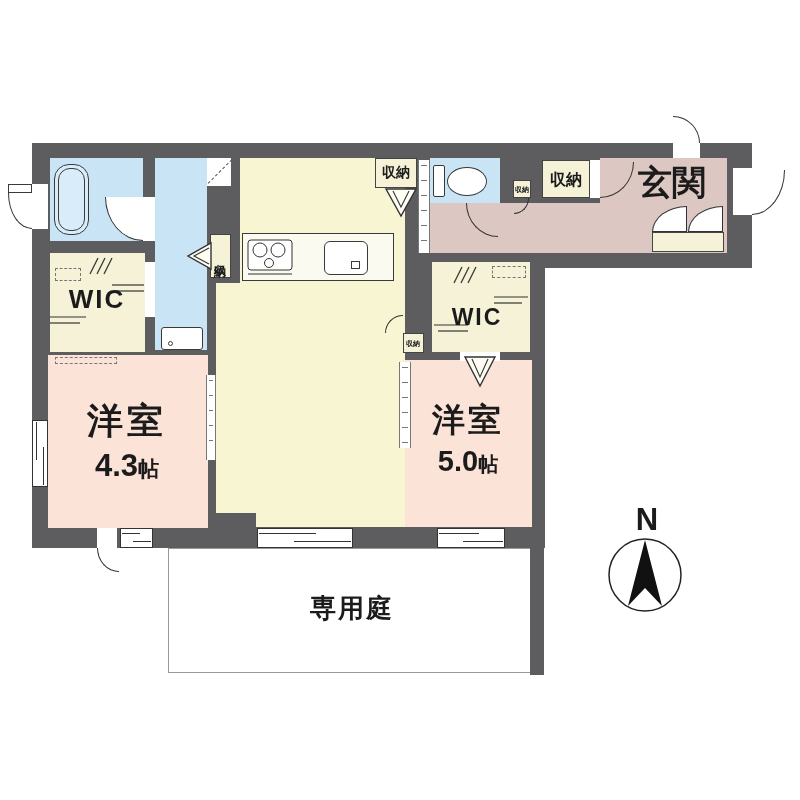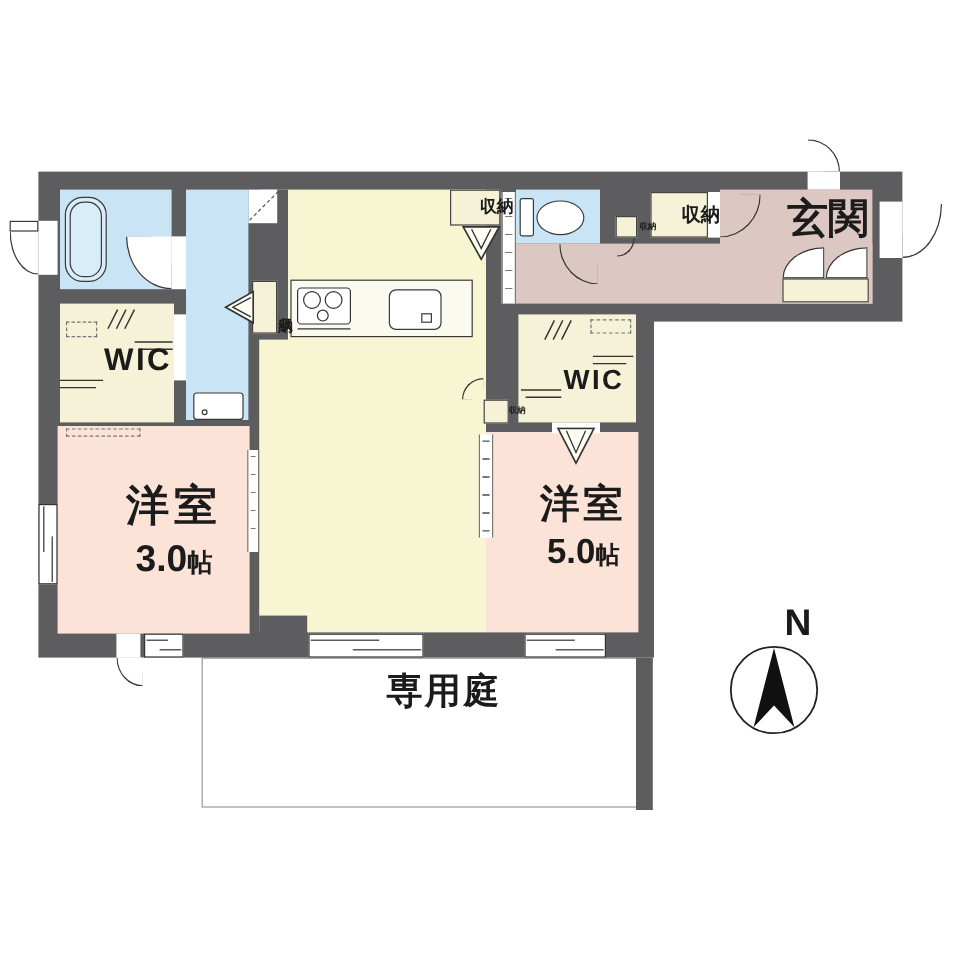--- a/index.html
+++ b/index.html
@@ -5,21 +5,21 @@
   html,body{margin:0;padding:0;background:#fff;}
   #canvas{position:relative;width:800px;height:800px;background:#fff;overflow:hidden;
           font-family:"Liberation Sans",sans-serif;}
   .abs{position:absolute;box-sizing:border-box;}
   .wall{position:absolute;background:#5d5d5f;box-sizing:border-box;}
   .room{position:absolute;box-sizing:border-box;}
   .whitegap{position:absolute;background:#ffffff;box-sizing:border-box;}
   .fix{position:absolute;background:#fff;border:1.5px solid #3a3a3a;box-sizing:border-box;}
   .arc{position:absolute;box-sizing:border-box;background:transparent;}
   .label{position:absolute;transform:translate(-50%,-50%);color:#1b1b1b;white-space:nowrap;
-         text-align:center;line-height:1;font-family:"Liberation Sans",sans-serif;margin-left:18px;}
+         text-align:center;line-height:1;font-family:"Liberation Sans",sans-serif;}
   .b{font-weight:bold;}
   .win-h{position:absolute;background:#fff;border:1.2px solid #333;box-sizing:border-box;}
   .win-h::before{content:"";position:absolute;left:1px;right:38%;top:4px;border-top:1.5px solid #333;}
   .win-h::after{content:"";position:absolute;left:38%;right:1px;bottom:5px;border-top:1.5px solid #333;}
   .win-v{position:absolute;background:#fff;border:1.2px solid #333;box-sizing:border-box;}
   .win-v::before{content:"";position:absolute;top:1px;bottom:40%;left:3px;border-left:1.5px solid #333;}
   .win-v::after{content:"";position:absolute;top:40%;bottom:1px;right:3px;border-left:1.5px solid #333;}
   .slide-v{position:absolute;background:#fff;border-left:1px solid #777;border-right:1px solid #777;box-sizing:border-box;}
   .slide-v::before{content:"";position:absolute;left:2px;right:2px;top:5px;bottom:5px;
          background:repeating-linear-gradient(to bottom,#777 0 1px,transparent 1px 15px);}
@@ -153,35 +153,35 @@
       <line x1="0" y1="9" x2="28" y2="9" stroke="#333" stroke-width="1.2"></line>
   </svg>
   <svg class="abs" style="left:434px;top:322px;" width="34" height="12">
     <line x1="0" y1="3" x2="34" y2="3" stroke="#333" stroke-width="1.2"></line>
       <line x1="4" y1="9" x2="34" y2="9" stroke="#333" stroke-width="1.2"></line>
   </svg>
   <div class="dashedbox" style="left:55px;top:357px;width:62px;height:7px;"></div>
 
   <div class="label b" style="left:127px;top:421px;font-size:36px;letter-spacing:4px;">洋室</div>
   <div class="label b" style="left:127px;top:465px;font-size:31px;">
-    <span>3.0</span><span style="font-size:21px;">帖</span>
+    <span>4.3</span><span style="font-size:21px;">帖</span>
   </div>
   <div class="label b" style="left:468px;top:419px;font-size:33px;letter-spacing:3px;">洋室</div>
   <div class="label b" style="left:468px;top:461px;font-size:29px;">
     <span>5.0</span><span style="font-size:20px;">帖</span>
   </div>
   <div class="label b" style="left:672px;top:182px;font-size:34px;">玄関</div>
   <div class="label b" style="left:97px;top:299px;font-size:26px;letter-spacing:2px;">WIC</div>
   <div class="label b" style="left:477px;top:317px;font-size:23px;letter-spacing:2px;">WIC</div>
   <div class="label b" style="left:566px;top:180px;font-size:16px;">収納</div>
   <div class="label b" style="left:396px;top:172px;font-size:14px;">収納</div>
   <div class="label b" style="left:522px;top:189px;font-size:7px;">収納</div>
   <div class="label b" style="left:413px;top:343px;font-size:7px;">収納</div>
   <div class="label b vert" style="left:220px;top:256px;font-size:12px;">収納</div>
-  <div class="label" style="left:352px;top:577px;font-size:30px;font-weight:bold;letter-spacing:2px;">専用庭</div>
+  <div class="label" style="left:352px;top:608px;font-size:26px;font-weight:bold;letter-spacing:2px;">専用庭</div>
 
   <svg class="abs" style="left:598px;top:530px;" width="96" height="92">
     <circle cx="47" cy="45" r="36" fill="none" stroke="#222" stroke-width="1.5"></circle>
     <polygon points="47,10 64,76 47,58 30,76" fill="#111"></polygon>
   </svg>
   <div class="label b" style="left:647px;top:519px;font-size:31px;">N</div>
 
 </div>
 
 </body></html>

